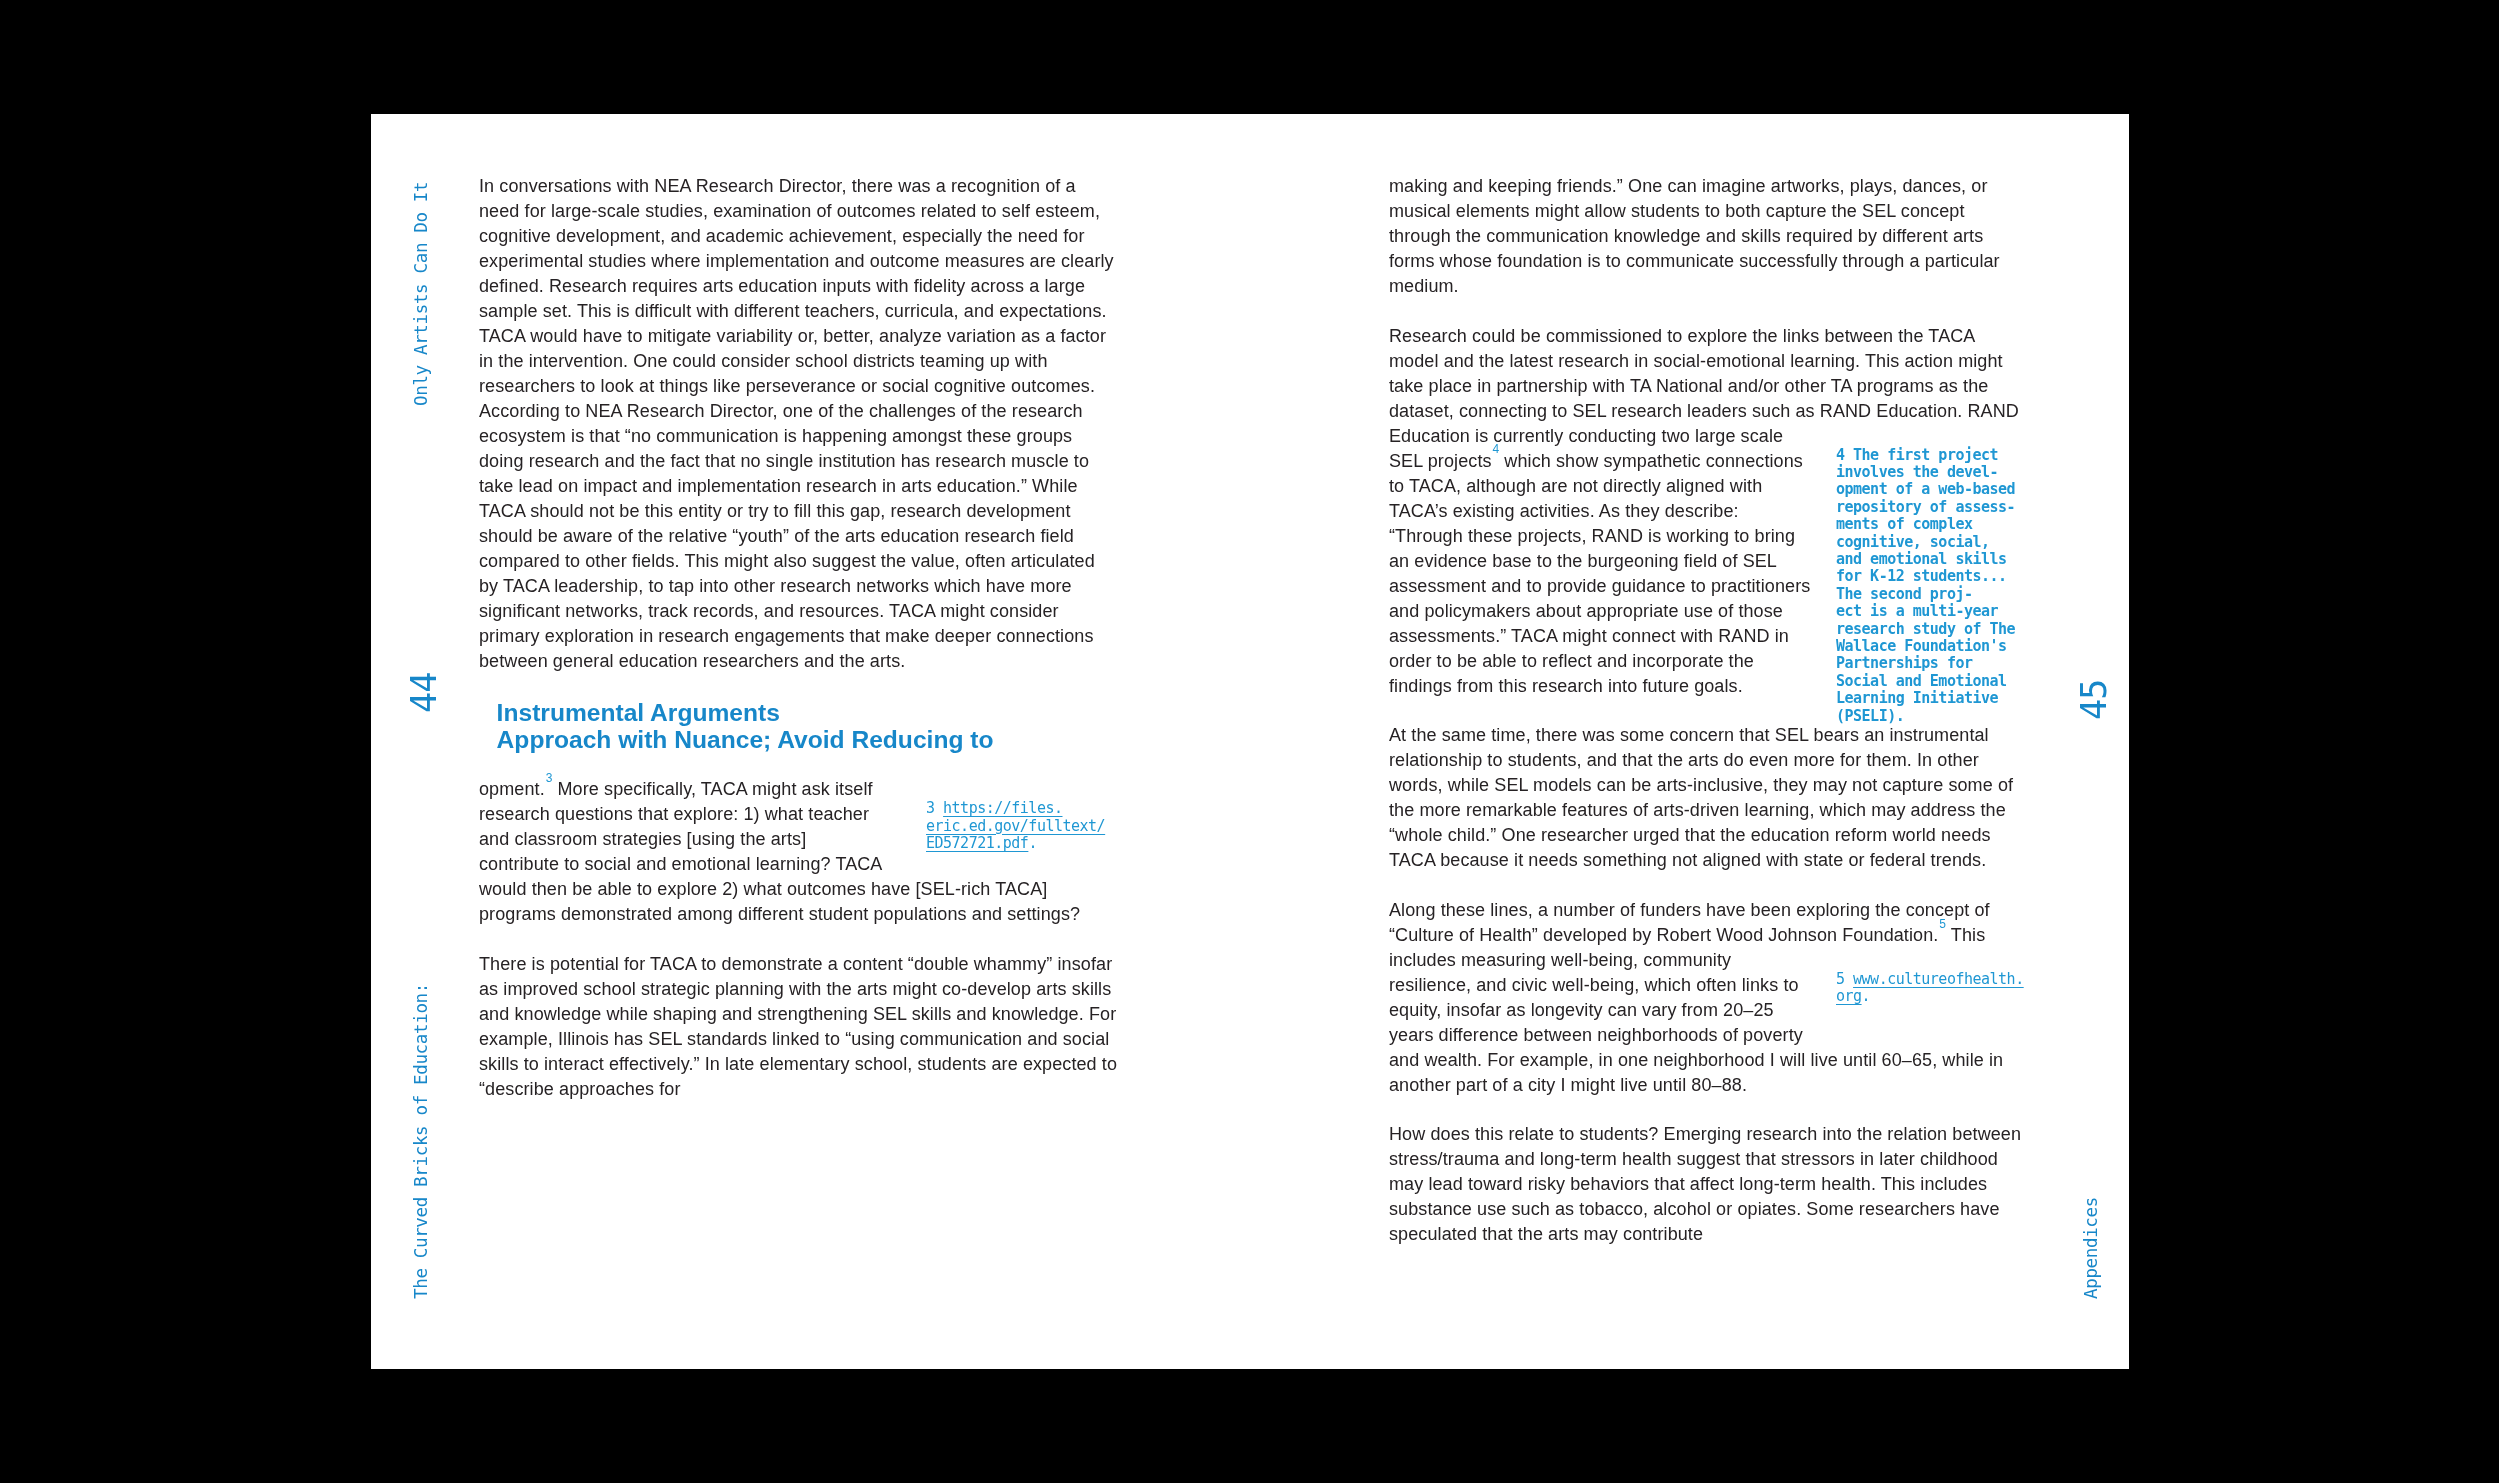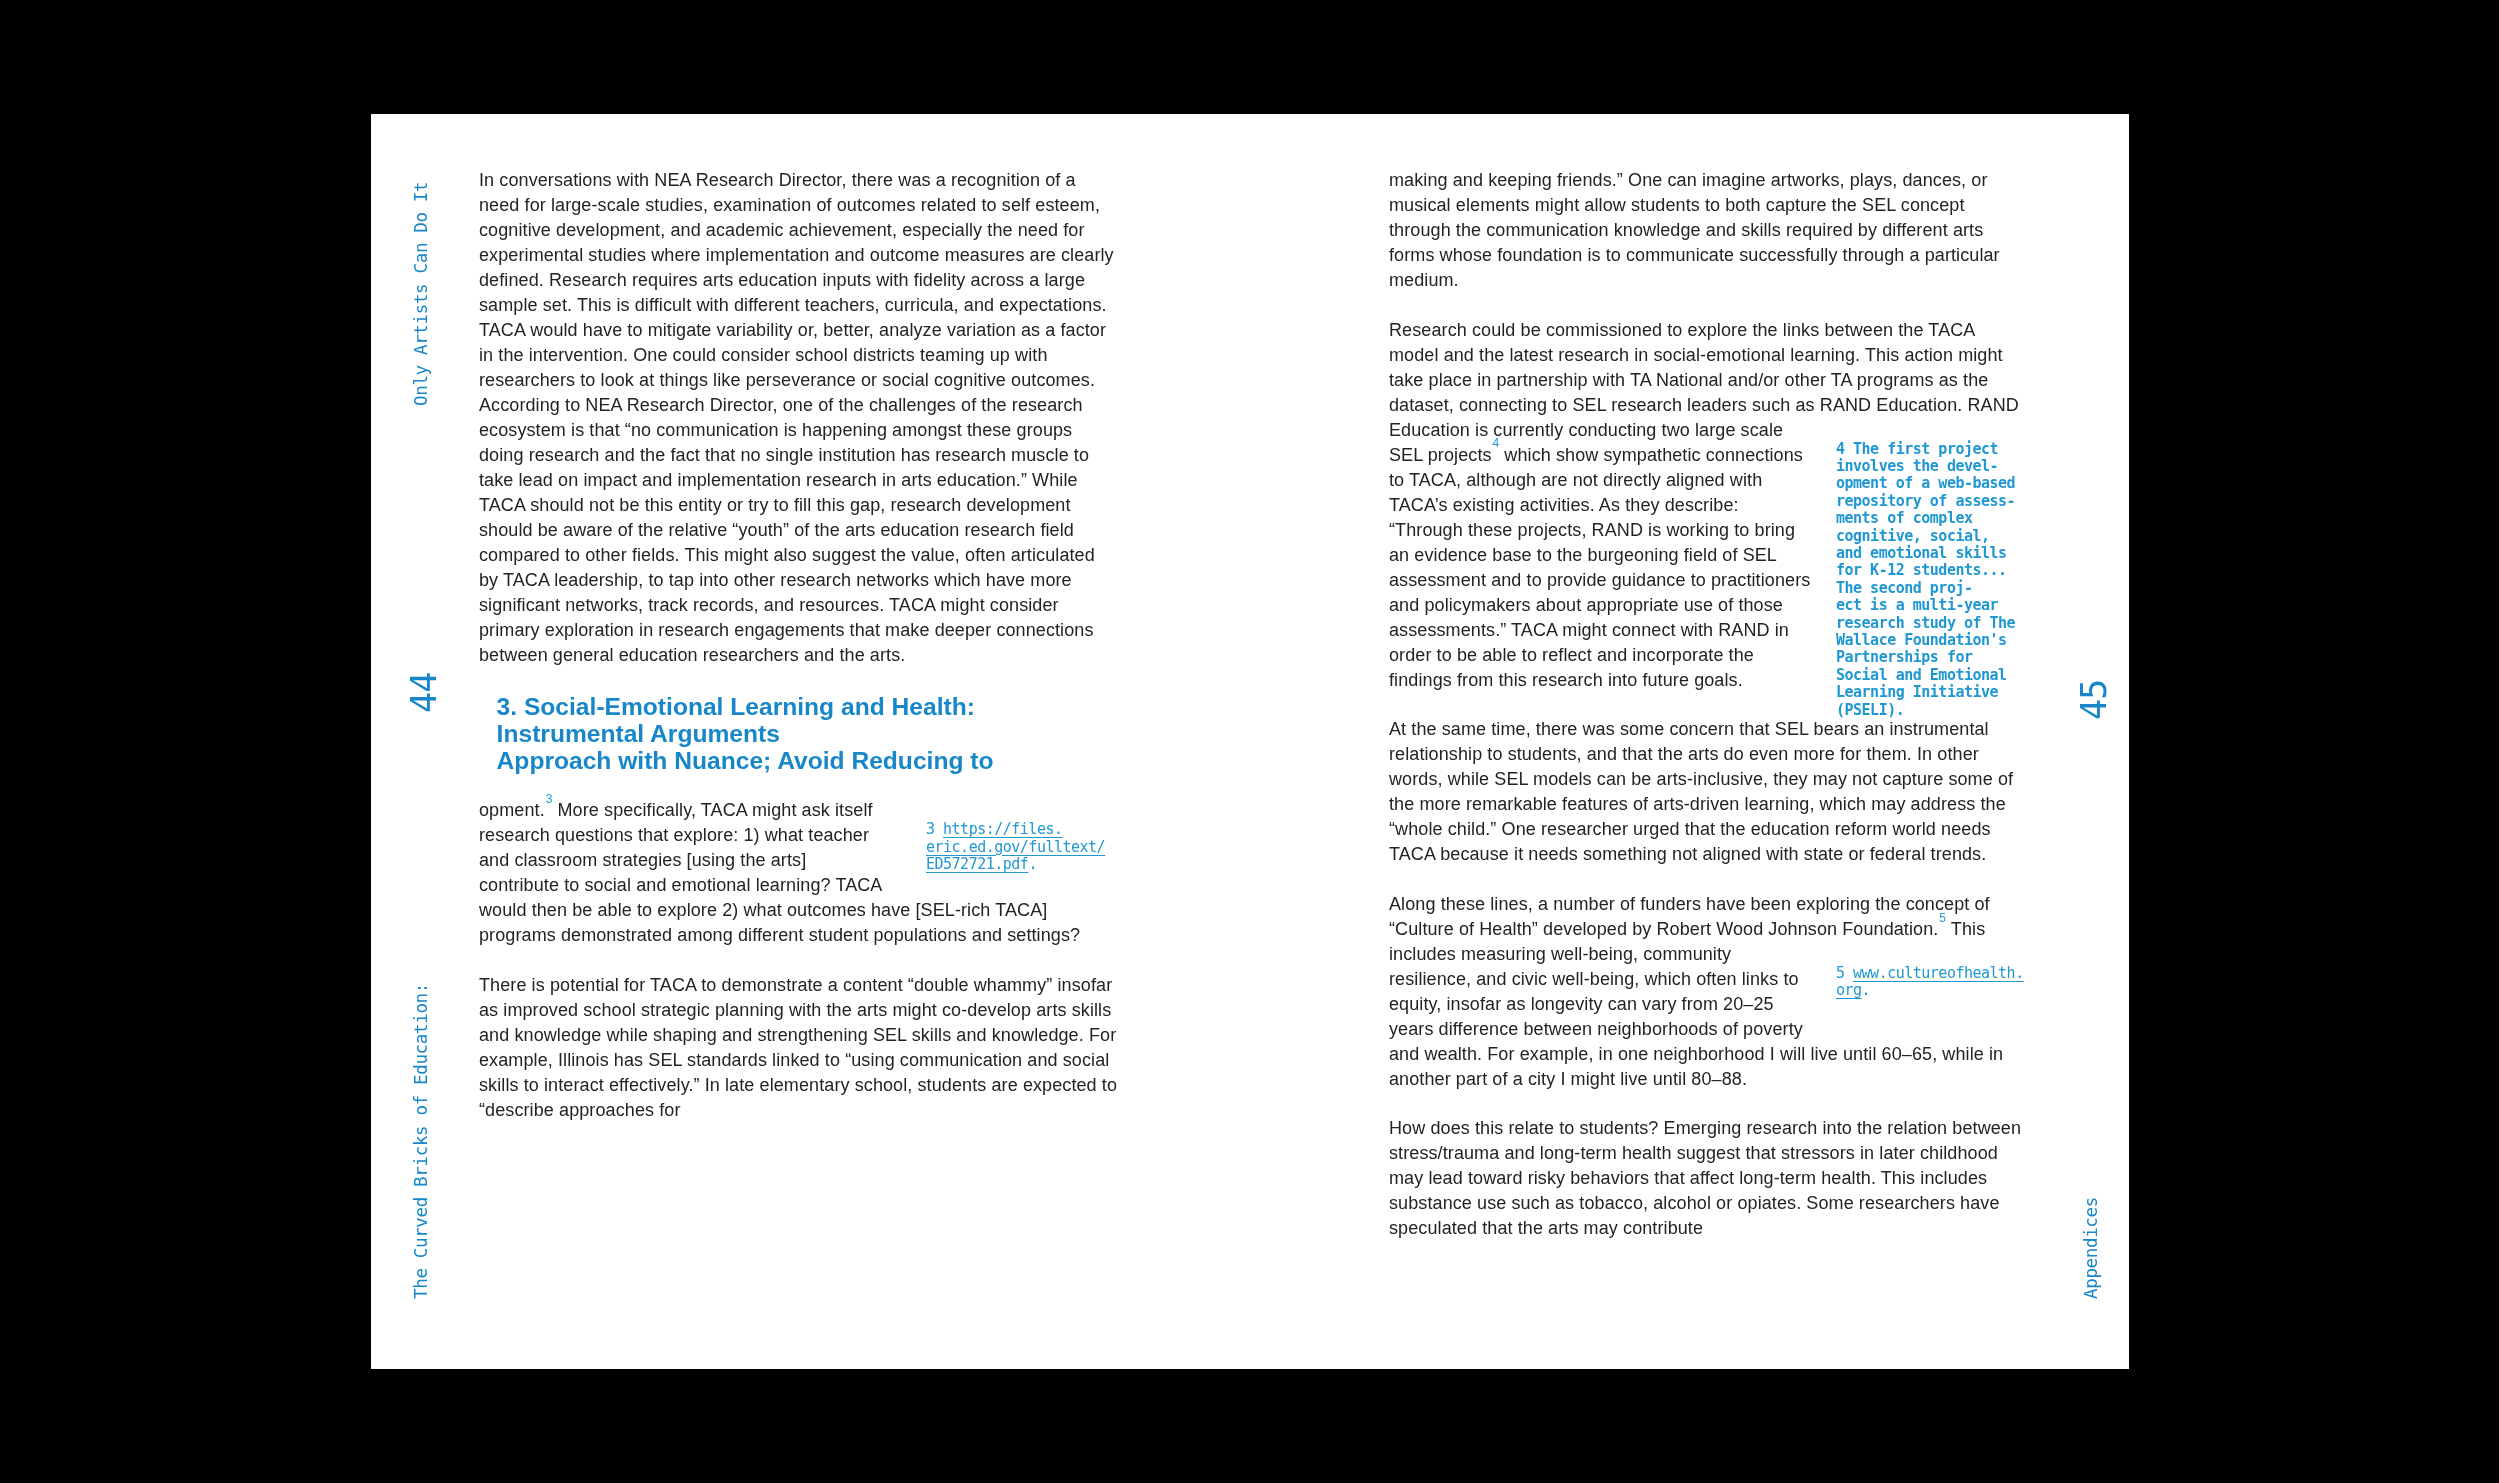--- a/index.html
+++ b/index.html
@@ -1,19 +1,19 @@
 <!DOCTYPE html>
 <html style="font-size:14px"><head>
 <meta charset="utf-8">
 <style>
   html,body{margin:0;padding:0;background:#000;}
   .stage{position:relative;width:2500px;height:1484px;background:#000;overflow:hidden;
          font-family:"Liberation Sans",sans-serif;}
   .page{position:absolute;left:371px;top:114px;width:1758px;height:1255px;background:#ffffff;overflow:hidden;}
-  .textcol{position:absolute;top:54px;width:639px;color:#262224;
+  .textcol{position:absolute;top:60px;width:639px;color:#262224;
            font-size:18px;line-height:25px;letter-spacing:0.1px;text-align:left;}
   .col-left{left:108px;}
   .col-right{left:1018px;}
   .textcol p{margin:0 0 24.6px 0;}
   h2.sec{margin:24px 0 24.6px 0;padding-left:17.6px;color:#1787C9;
          font-size:24.6px;line-height:27px;font-weight:700;letter-spacing:0;}
   h2.sec span{display:block;}
   sup.fn{color:#1F97D3;font-size:12px;line-height:0;position:relative;top:-6.2px;margin-left:0.9px;}
   
   .mnote{float:right;width:192px;margin-left:19.3px;color:#1F97D3;
@@ -39,21 +39,20 @@
     <div class="vlabel vlabel-title" style="left:40px;top:292px;">Only Artists Can Do It</div>
     <div class="vlabel vlabel-num" style="left:33px;top:599px;">44</div>
     <div class="vlabel vlabel-title" style="left:40px;top:1185px;">The Curved Bricks of Education:</div>
 
     <div class="textcol col-left">
       <p>
         <span>In conversations with NEA Research Director, there was a recognition of a need for large-scale studies, examination of outcomes related to self esteem, cognitive development, and academic achievement, especially the need for experimental studies where implementation and outcome measures are clearly defined. Research requires arts education inputs with fidelity across a large sample set. This is difficult with different teachers, curricula, and expectations. TACA would have to mitigate variability or, better, analyze variation as a factor in the intervention. One could consider school districts teaming up with researchers to look at things like perseverance or social cognitive outcomes. According to NEA Research Director, one of the challenges of the research ecosystem is that “no communication is happening amongst these groups doing research and the fact that no single institution has research muscle to take lead on impact and implementation research in arts education.” While TACA should not be this entity or try to fill this gap, research development should be aware of the relative “youth” of the arts education research field compared to other fields. This might also suggest the value, often articulated by TACA leadership, to tap into other research networks which have more significant networks, track records, and resources. TACA might consider primary exploration in research engagements that make deeper connections between general education researchers and the arts.</span>
       </p>
 
       <h2 class="sec">
-        <span>3. Social-Emotional Learning and Health:</span>
         <span>Instrumental Arguments</span>
         <span>Approach with Nuance; Avoid Reducing to</span>
       </h2>
 
       <p>
         <span class="mnote mnote-3">
             <span class="mn-line"><span>3</span> <span class="u">https://files.</span></span>
             <span class="mn-line"><span class="u">eric.ed.gov/fulltext/</span></span>
             <span class="mn-line"><span class="u">ED572721.pdf</span><span>.</span></span>
           </span><span>opment.</span><sup class="fn">3</sup><span> More specifically, TACA might ask itself research questions that explore: 1) what teacher and classroom strategies [using the arts] contribute to social and emotional learning? TACA would then be able to explore 2) what outcomes have [SEL-rich TACA] programs demonstrated among different student populations and settings?</span>

